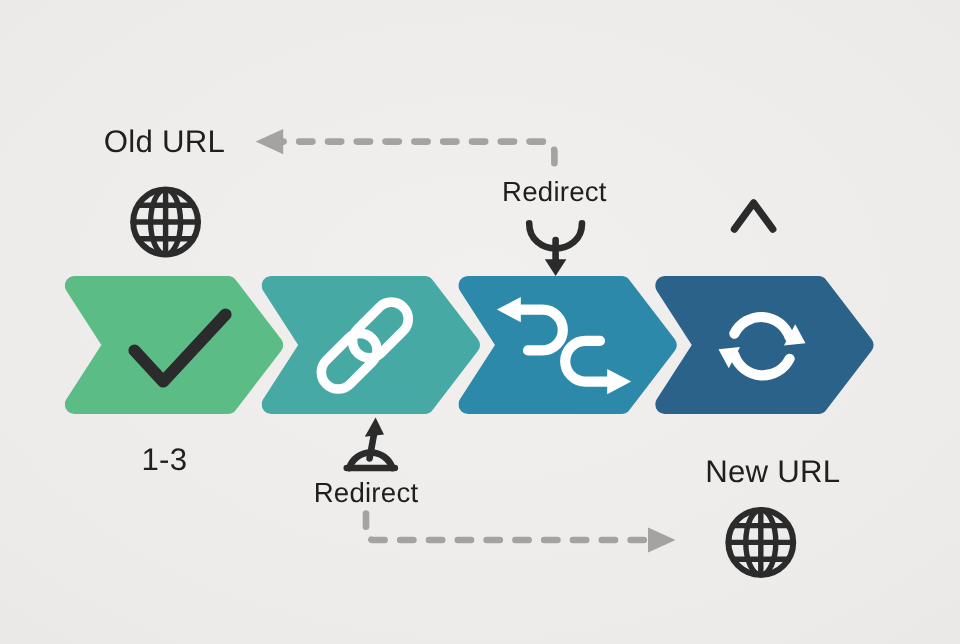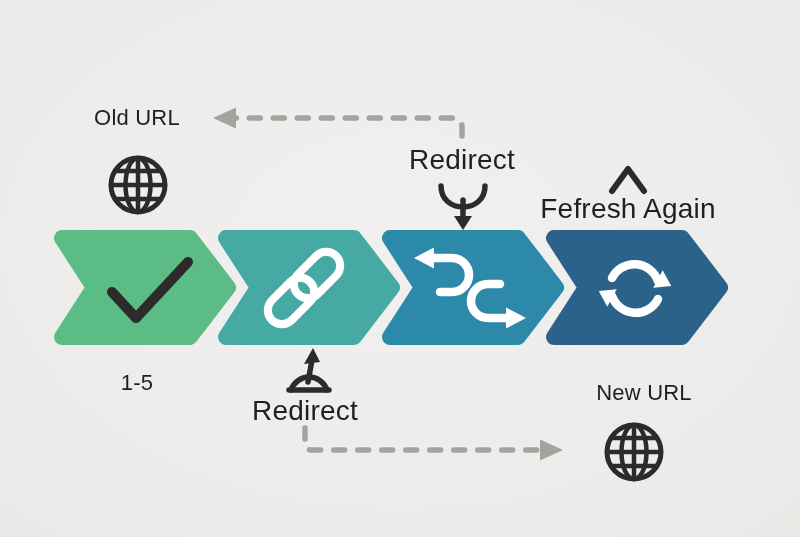--- a/index.html
+++ b/index.html
@@ -11,33 +11,32 @@
     font-family:"Liberation Sans", sans-serif;
   }
   .label{
     position:absolute;
     transform:translate(-50%,-50%);
     color:#1f1f1f;
     font-weight:500;
     white-space:nowrap;
     letter-spacing:0.2px;
   }
-  .lbl-26{font-size:22px;}
-  .lbl-24{font-size:28px;}
+  .lbl-26{font-size:26px;}
+  .lbl-24{font-size:23px;}
   svg{position:absolute;display:block;}
 </style>
 </head>
 <body>
 
 <div class="canvas">
 
   <div class="label lbl-26" style="left:137px;top:118px;">Old URL</div>
   <div class="label lbl-24" style="left:462px;top:160px;">Redirect</div>
-  <div class="label lbl-24" style="left:628px;top:209px;">Fefresh Again</div>
-  <div class="label lbl-26" style="left:137px;top:383px;">1-5</div>
+  <div class="label lbl-26" style="left:137px;top:383px;">1-3</div>
   <div class="label lbl-24" style="left:305px;top:411px;">Redirect</div>
   <div class="label lbl-26" style="left:632px;top:393px;margin-left:12px;">New URL</div>
 
   <svg style="left:0;top:0;" width="800" height="537" viewBox="0 0 800 537">
 
     <g>
       <path d="M 462 136 L 462 127 Q 462 118 452 118 L 236 118" fill="none" stroke-width="5.5" stroke-linecap="round" stroke-dasharray="11 13" stroke="#a4a3a0"></path>
       <polygon points="236,107.5 236,128.5 213,118" fill="#a4a3a0"></polygon>
     </g>
 

